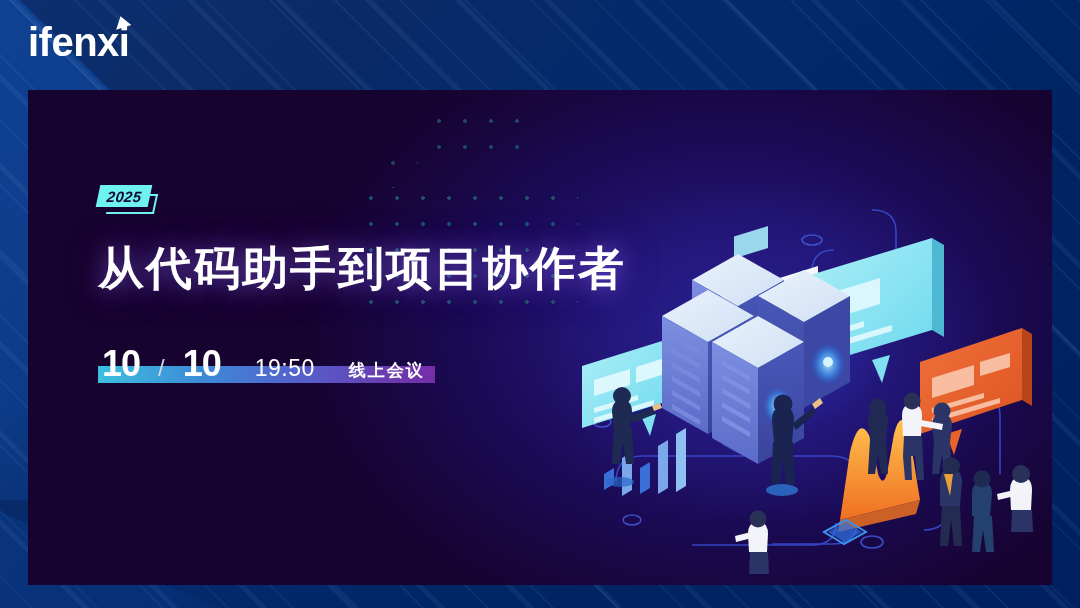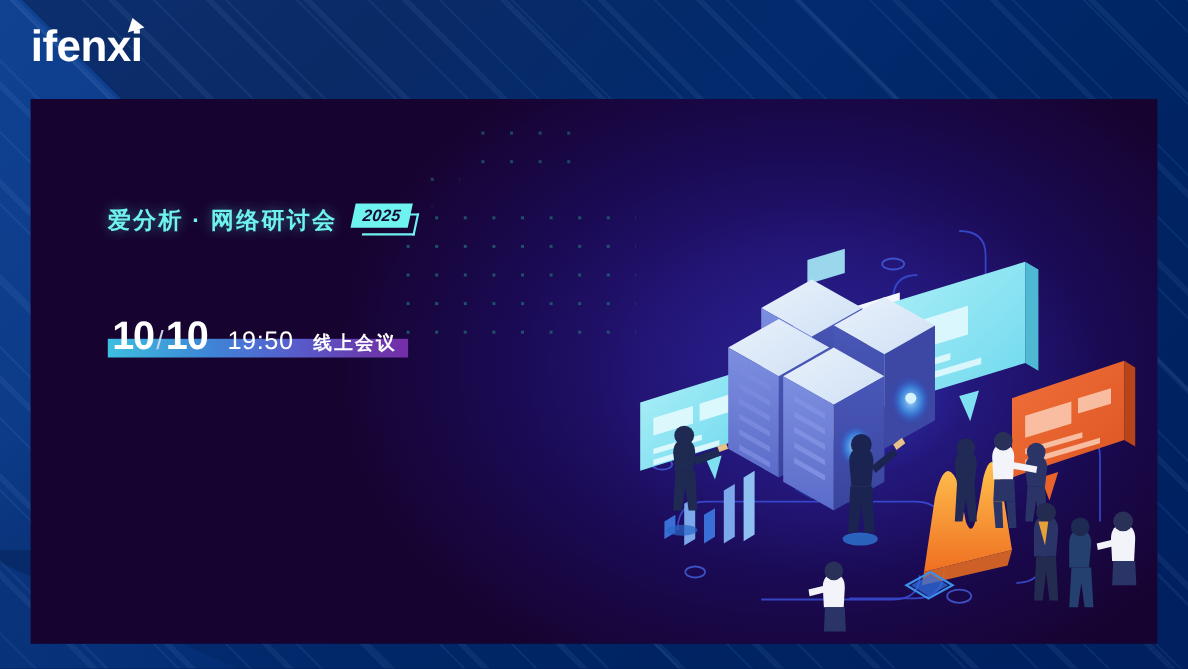--- a/index.html
+++ b/index.html
@@ -167,21 +167,21 @@
     position:relative;
     margin-top:48px;
     display:inline-flex; align-items:baseline;
     padding:0 4px;
   }
   .datebar-bg{
     position:absolute; left:0; right:-6px; bottom:-1px; height:17px;
     background:linear-gradient(90deg,#3fc9e9 0%,#3f8fe0 32%,#5a62d4 62%,#6d3fb4 86%,#7a2fae 100%);
     opacity:.95;
   }
-  .datebar-inner{ position:relative; display:flex; align-items:baseline; gap:0; z-index:2; }
+  .datebar-inner{ position:relative; display:flex; align-items:baseline; gap:16px; z-index:2; }
   .d-day{ color:#fff; font-size:36px; font-weight:700; letter-spacing:-1px; line-height:1; }
   .d-slash{ color:#cbd6ee; font-size:24px; font-weight:400; margin:0 2px; }
   .d-time{ color:#ffffff; font-size:23px; font-weight:400; margin-left:18px; letter-spacing:.5px; }
   .d-mode{ color:#ffffff; font-size:17px; font-weight:700; margin-left:18px; letter-spacing:2px; }
 
   
   .illo{ position:absolute; right:0px; top:0px; width:480px; height:495px; z-index:25; }
   .illo svg{ display:block; width:100%; height:100%; }
 </style>
 </head>
@@ -451,30 +451,30 @@
             <path d="M440 420 h20 l1 22 h-22z" fill="#2a3466"></path>
             <path d="M425 404 l17 -4 1 6 -17 4z" fill="#f2f4fa"></path>
           </g>
         </g>
       </svg>
     </div>
 
     <div class="content">
 
       <div class="eyebrow">
-        <span class="eyebrow-text">爱分析 · 网络研讨会</span>
         <span class="badge">
           <span class="badge-back"></span>
           <span class="badge-front">
             <span>2025</span>
           </span>
         </span>
       </div>
 
       <div class="title">
+        <div>从代码助手到项目协作者</div>
       </div>
 
       <div class="datebar">
         <span class="datebar-bg"></span>
         <span class="datebar-inner">
           <span class="d-day">10</span>
           <span class="d-slash">/</span>
           <span class="d-day">10</span>
           <span class="d-time">19:50</span>
           <span class="d-mode">线上会议</span>

